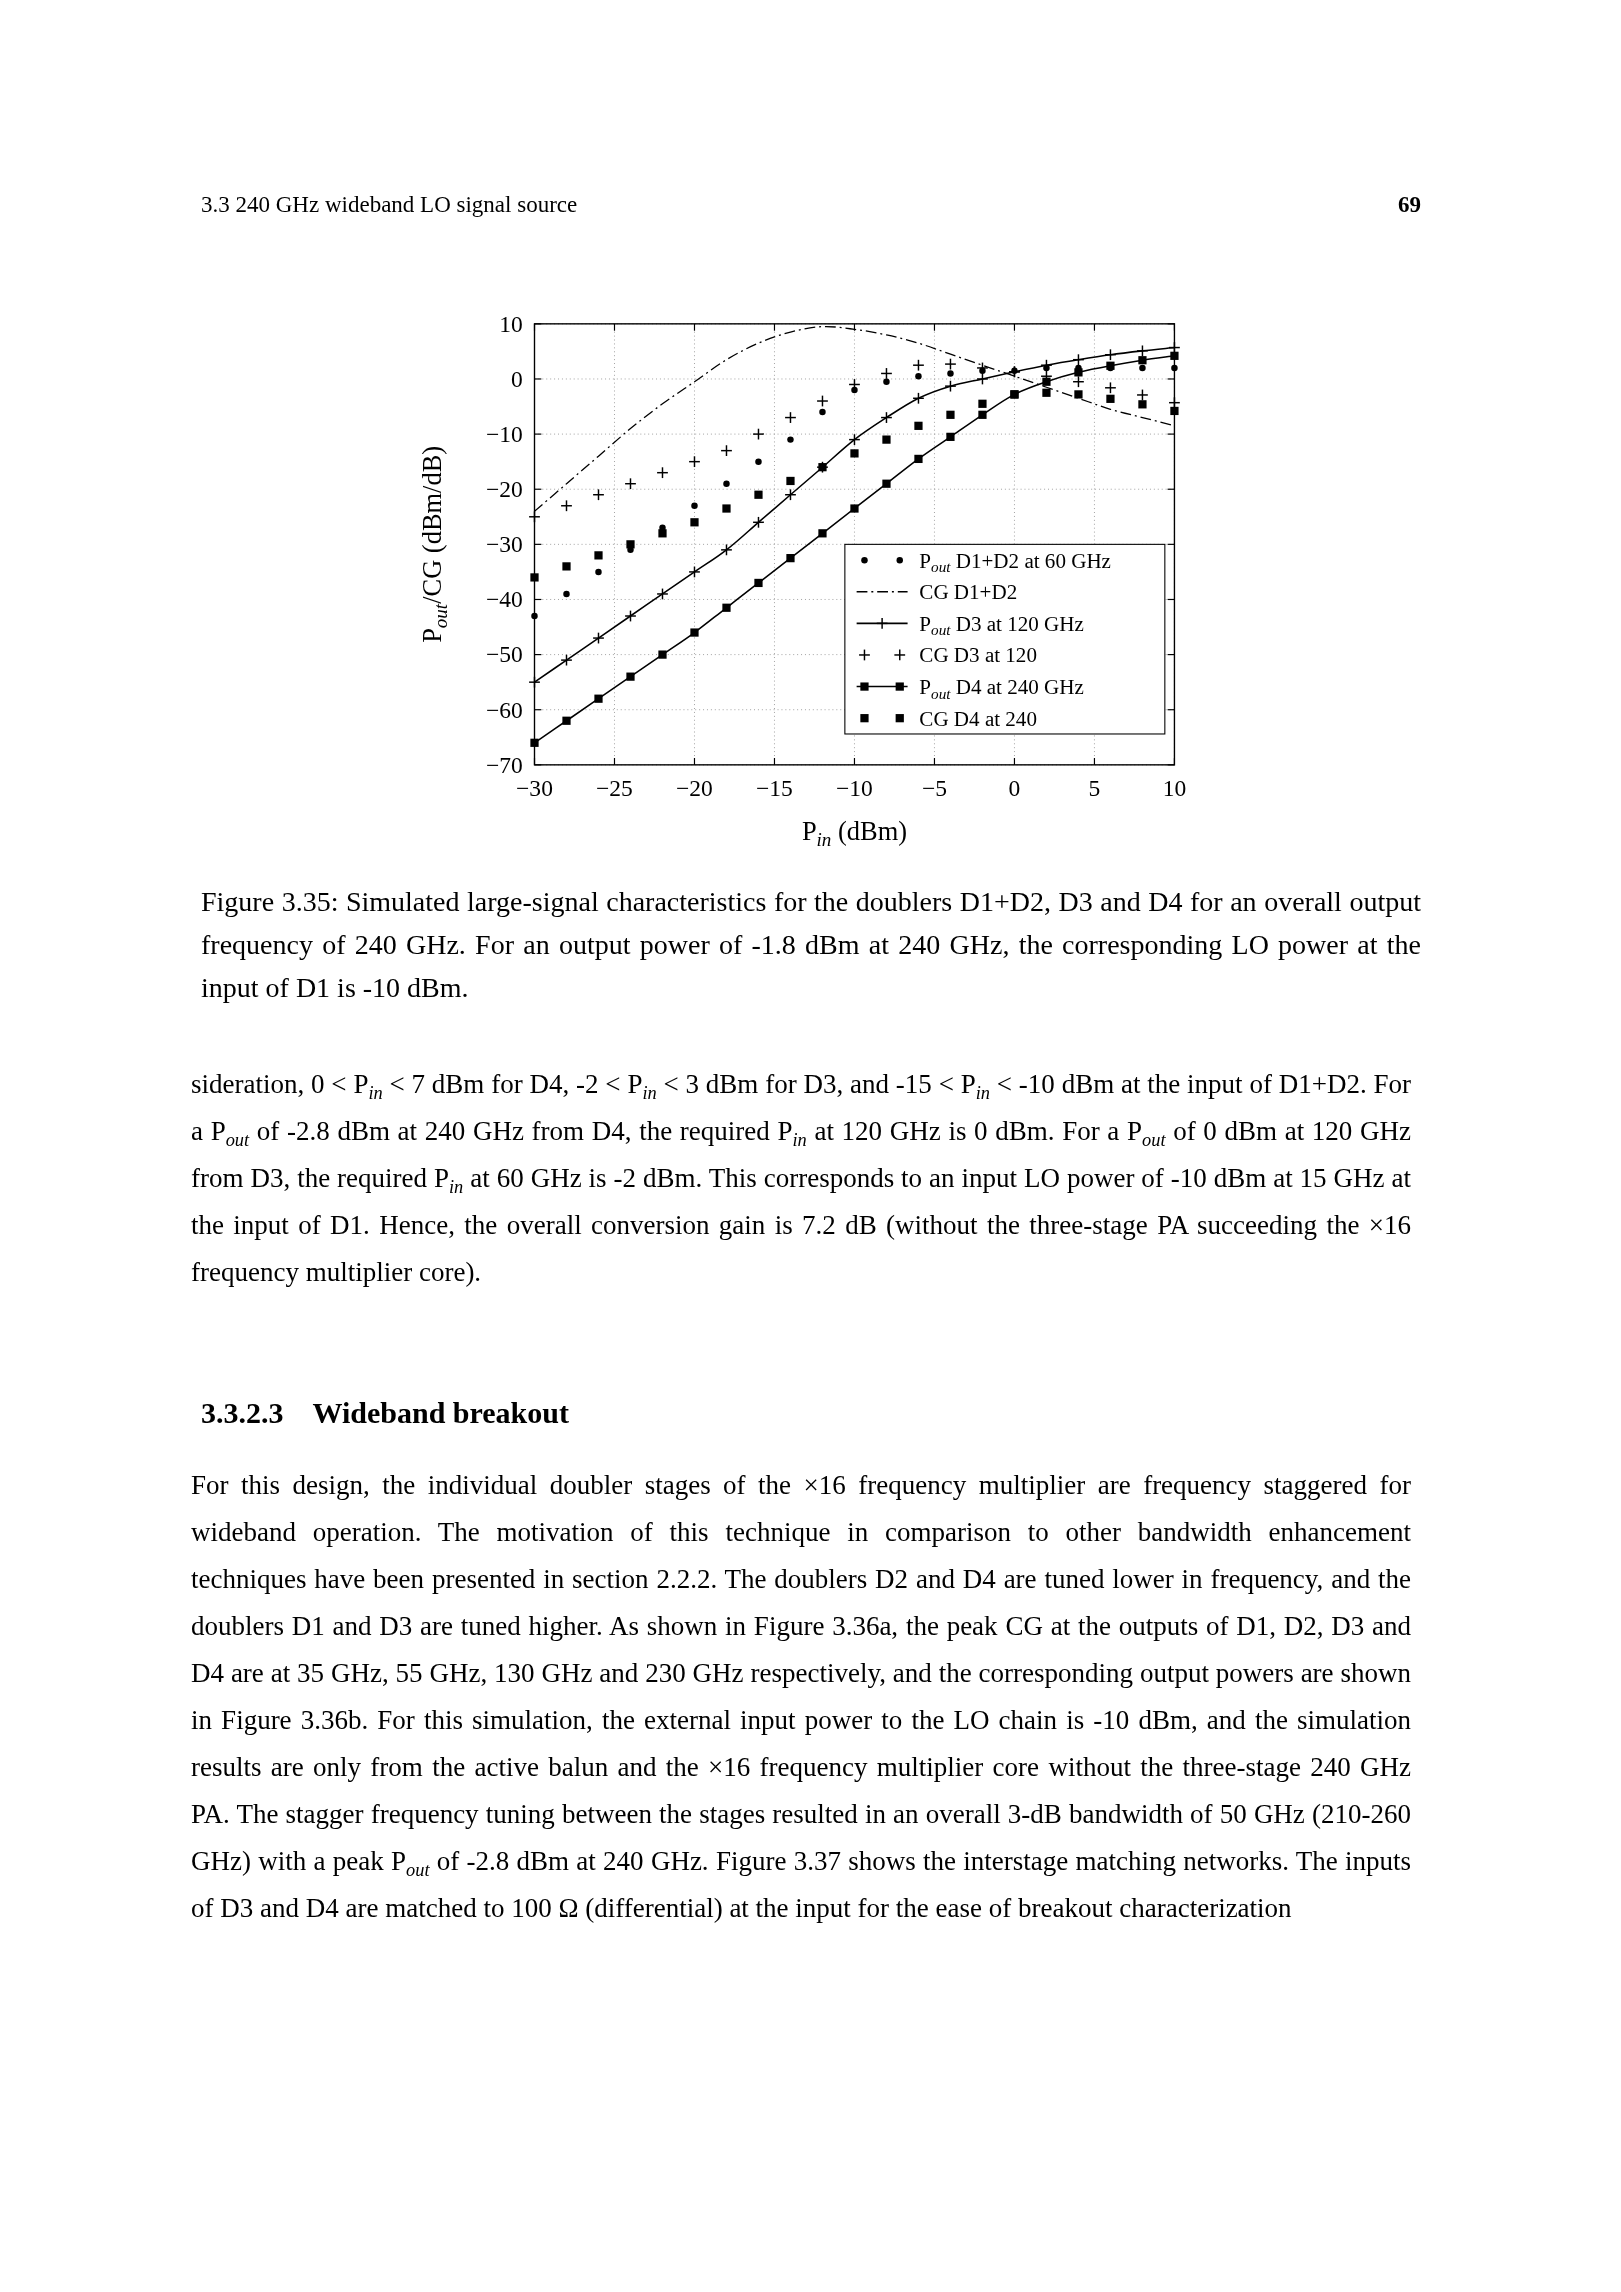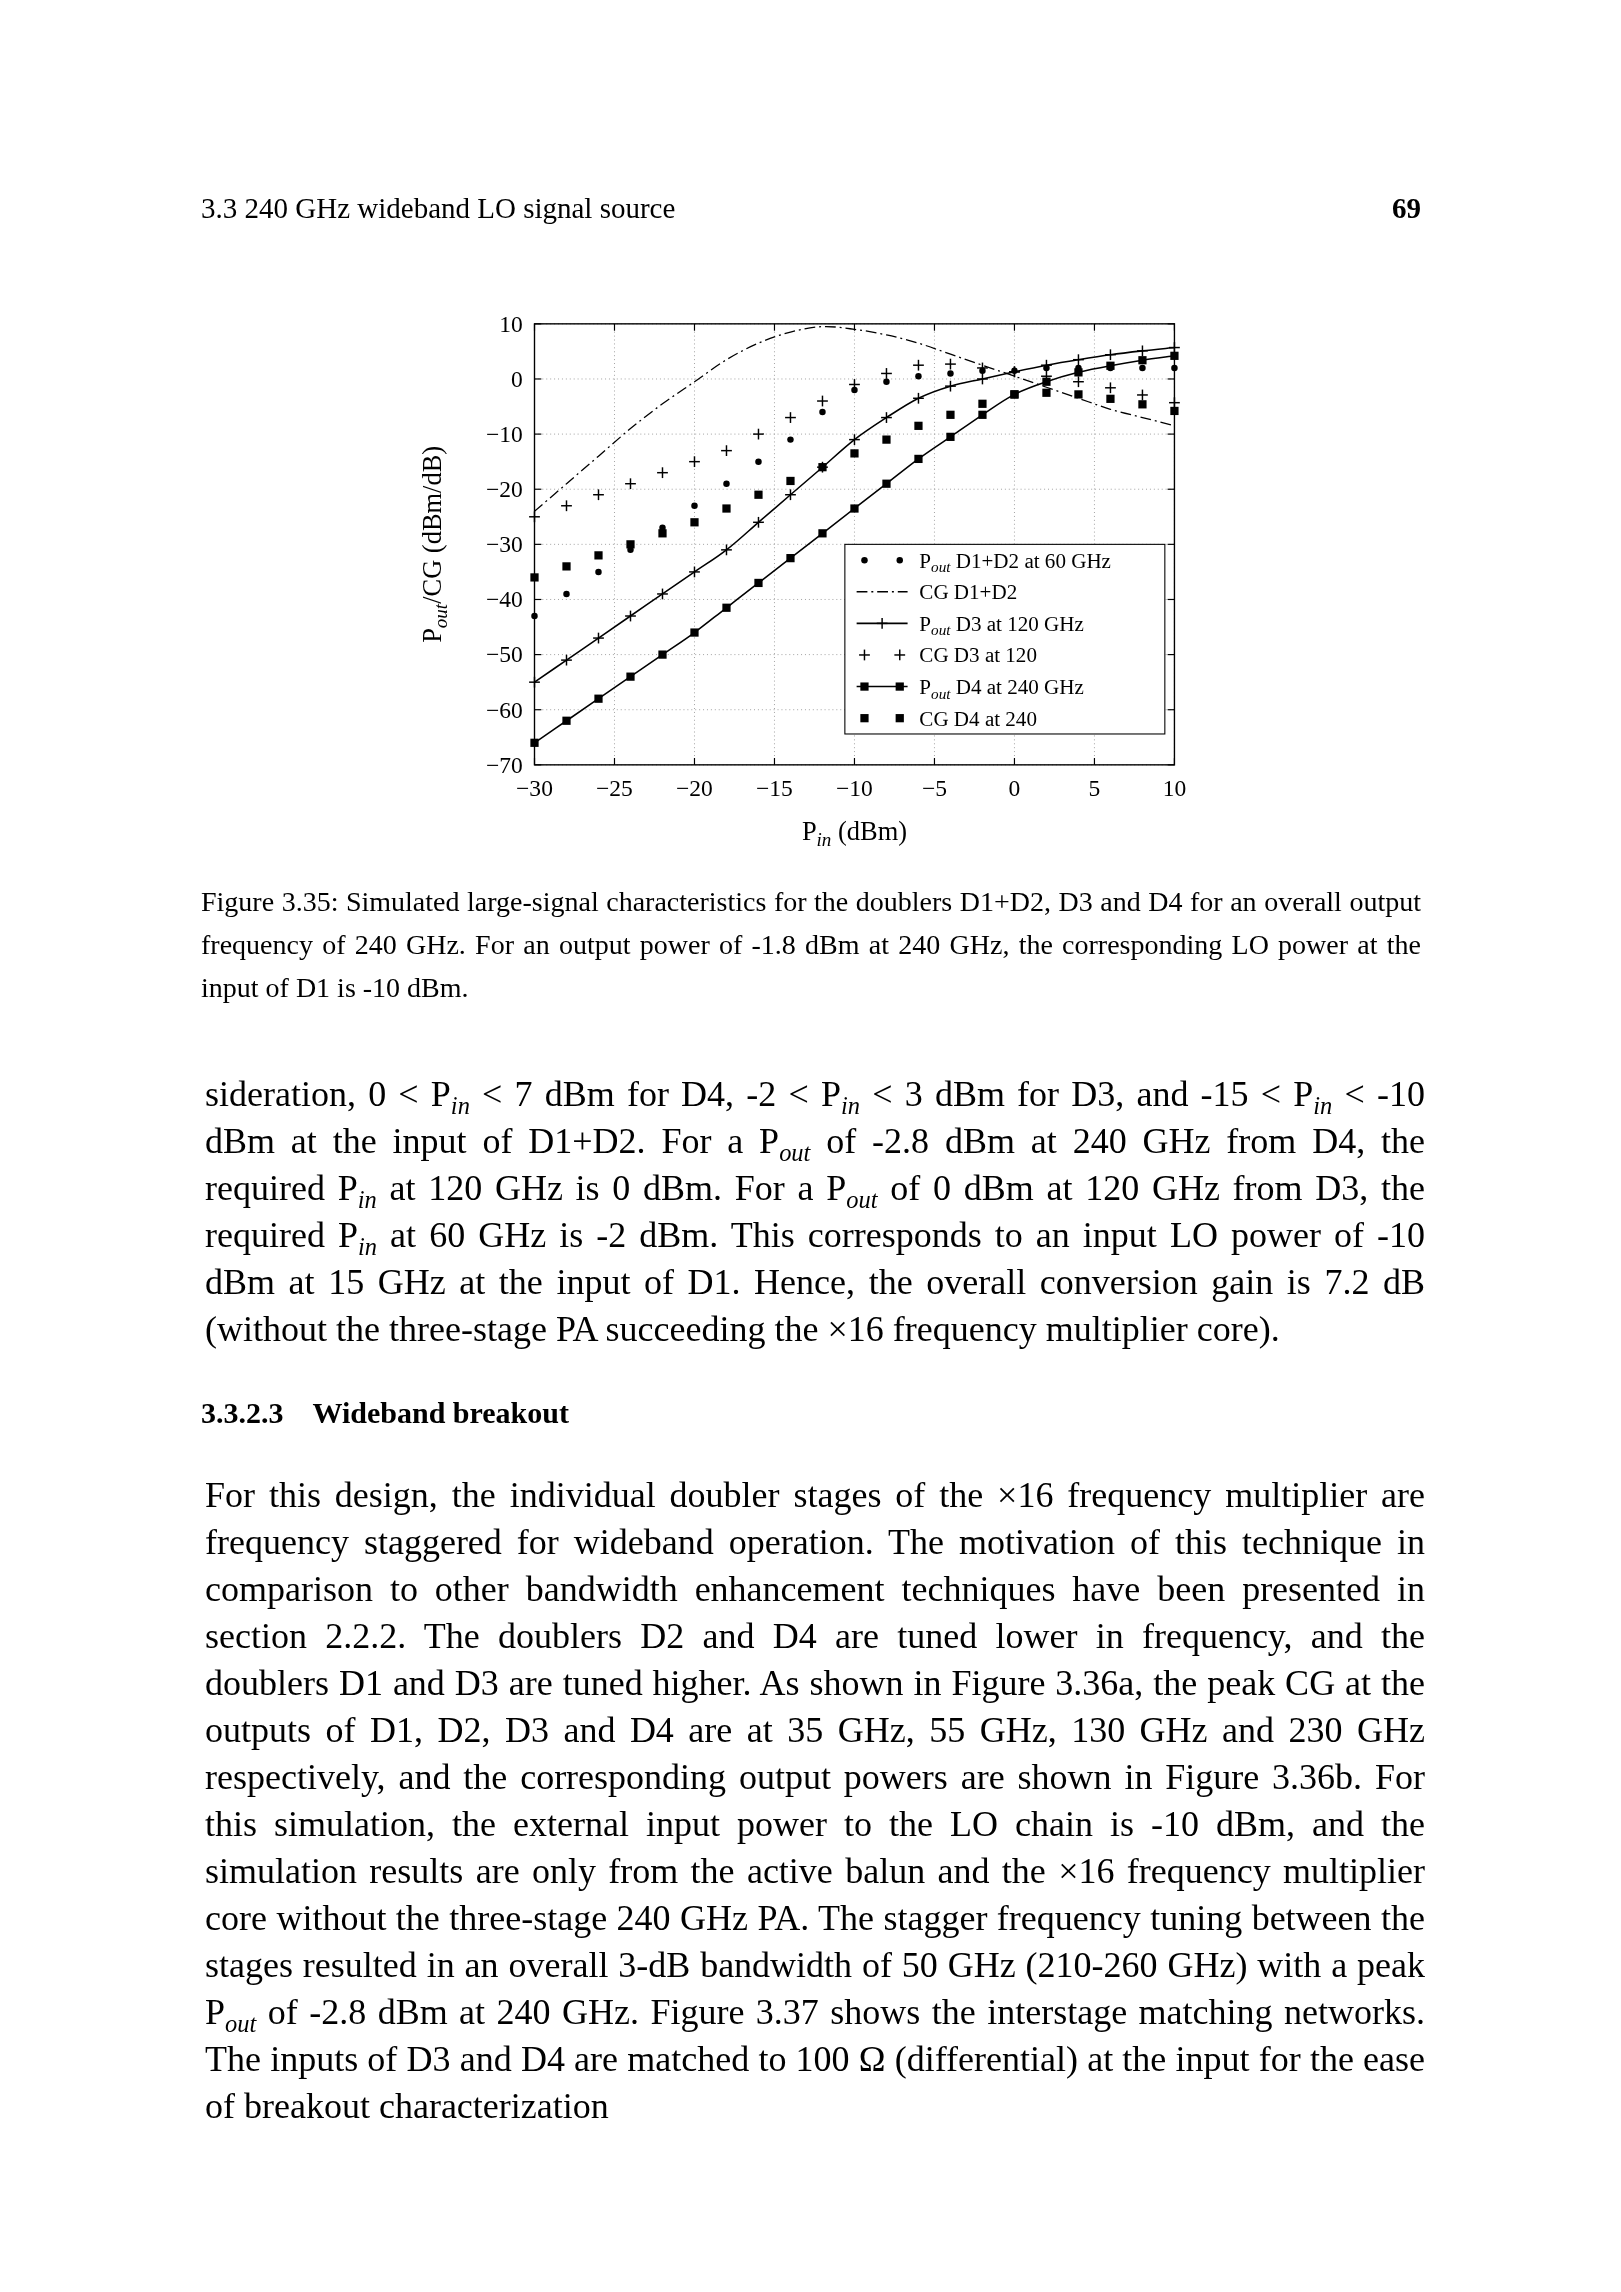--- a/index.html
+++ b/index.html
@@ -11,38 +11,38 @@
     background: #ffffff;
     color: #000;
     font-family: "Liberation Serif", serif;
     margin: 0 auto;
     overflow: hidden;
   }
   .header {
     position: absolute;
     top: 192px; left: 201px; width: 1220px;
     display: flex; justify-content: space-between; align-items: baseline;
-    font-size: 29px;
+    font-size: 23px;
   }
   .header .pagenum { font-weight: bold; }
   .figure-wrap {
     position: absolute;
     top: 304px; left: 412px;
     width: 784px; height: 564px;
   }
   svg text { font-family: "Liberation Serif", serif; fill: #000; }
   .caption {
     position: absolute;
     top: 880px; left: 201px; width: 1220px;
     font-size: 28px; line-height: 43px; text-align: justify;
   }
   .bodytext {
     position: absolute;
-    left: 205px; width: 1220px;
-    font-size: 36px; line-height: 47px; text-align: justify; margin-top: 10px;
+    left: 191px; width: 1220px;
+    font-size: 27px; line-height: 47px; text-align: justify;
   }
   .para1 { top: 1061px; }
   .para2 { top: 1462px; }
   .subheading {
     position: absolute;
     top: 1396px; left: 201px; width: 1220px;
     font-size: 30px; font-weight: bold;
   }
   .subheading .num { margin-right: 29px; text-align: center; }
   sub { font-size: 68%; font-style: italic; line-height: 0; }

